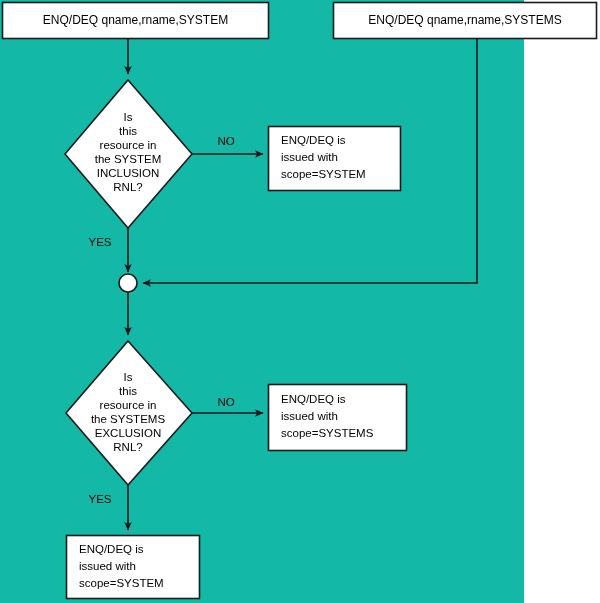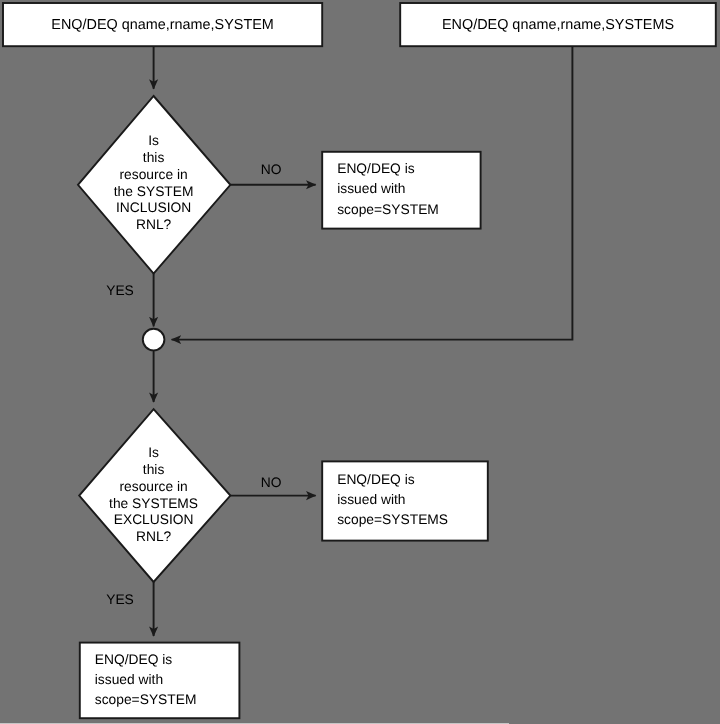--- a/index.html
+++ b/index.html
@@ -8,23 +8,23 @@
     background: #ffffff;
   }
   body {
     width: 600px;
     height: 603px;
     font-family: "Liberation Sans", sans-serif;
     overflow: hidden;
   }
   #flowchart-root {
     position: relative;
-    width: 600px;
+    width: 524px;
     height: 603px;
-    background: #737373;
+    background: #14b8a6;
   }
   svg.diagram {
     display: block;
     width: 600px;
     height: 603px;
   }
   .node-shape {
     fill: #ffffff;
     stroke: #1a1a1a;
     stroke-width: 1.6;

